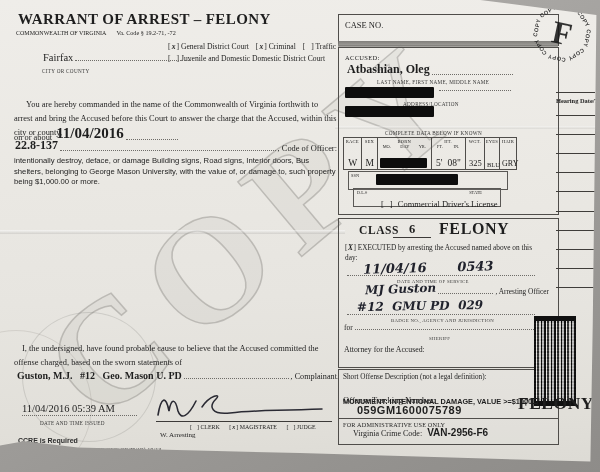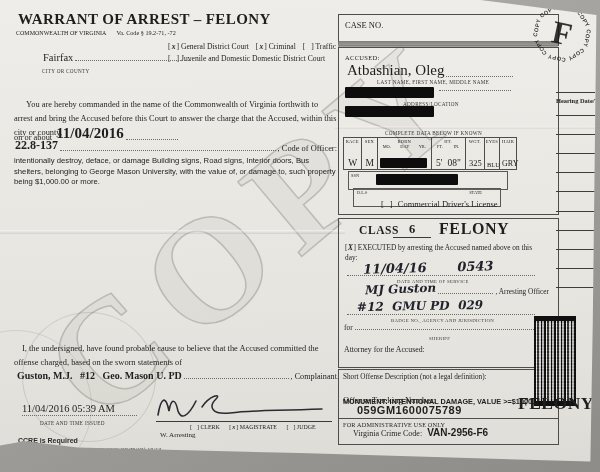--- a/index.html
+++ b/index.html
@@ -141,21 +141,21 @@
     <div class="abs serif nw" style="left:18px;top:446px;font-size:6.2px;color:#333;">FORM DC-312 (MASTER, PAGE ONE OF TWO) 10/13</div>
 
     <div class="bx" style="left:338px;top:14px;width:219px;height:30px;">
       <span class="serif abs" style="left:6px;top:5px;font-size:8.5px;">CASE NO.</span>
     </div>
     <div class="abs" style="left:338px;top:41px;width:220px;height:6px;background:linear-gradient(180deg,#6d6b68,#9b9995);opacity:.85;"></div>
 
     <div class="bx" style="left:338px;top:47px;width:219px;height:166px;">
       <span class="abs serif" style="left:6px;top:6px;font-size:6.5px;letter-spacing:.3px;">ACCUSED:</span>
       <div class="abs row" style="left:8px;top:14px;width:168px;">
-        <span class="serif nw" style="font-size:15px;">Atbashian, Oleg</span>
+        <span class="serif nw" style="font-size:12px;font-weight:bold;">Atbashian, Oleg</span>
         <span class="fd"></span>
       </div>
       <div class="abs cap" style="left:38px;top:31px;">LAST NAME, FIRST NAME, MIDDLE NAME</div>
       <div class="redact" style="left:6px;top:39px;width:89px;height:11px;"></div>
       <div class="abs fdw" style="left:98px;top:42px;width:72px;"></div>
       <div class="abs cap" style="left:64px;top:53px;">ADDRESS/LOCATION</div>
       <div class="redact" style="left:6px;top:58px;width:89px;height:11px;"></div>
 
       <div class="abs cap" style="left:46px;top:82px;">COMPLETE DATA BELOW IF KNOWN</div>
       <div class="abs tbl serif" style="left:4px;top:89px;width:172px;height:31px;border:1px solid #4f4d4a;">

